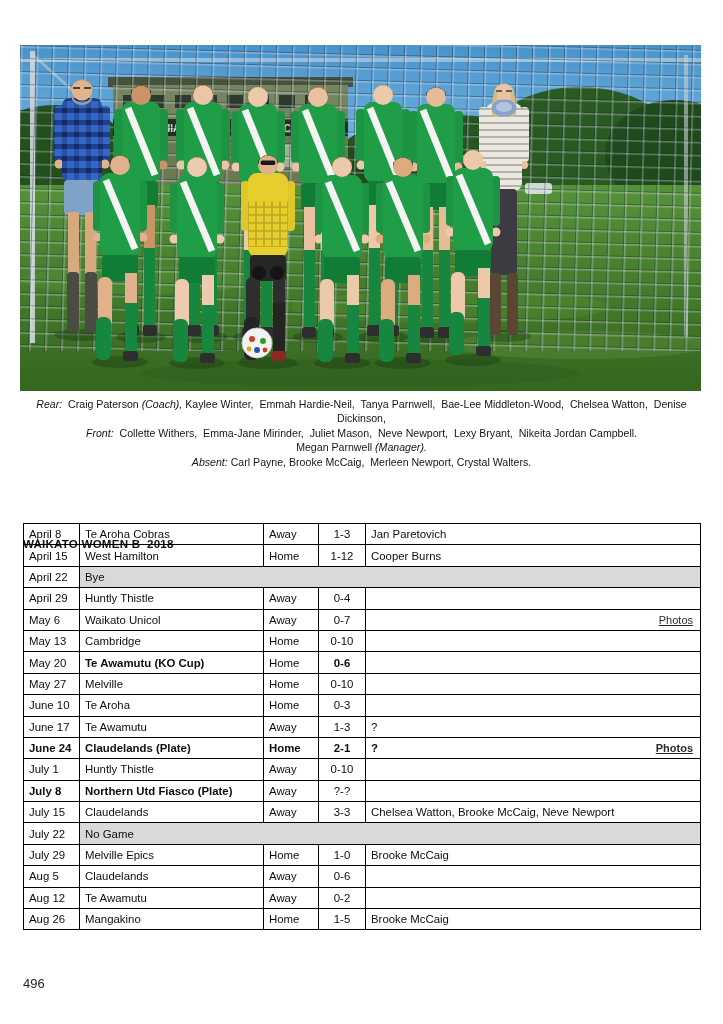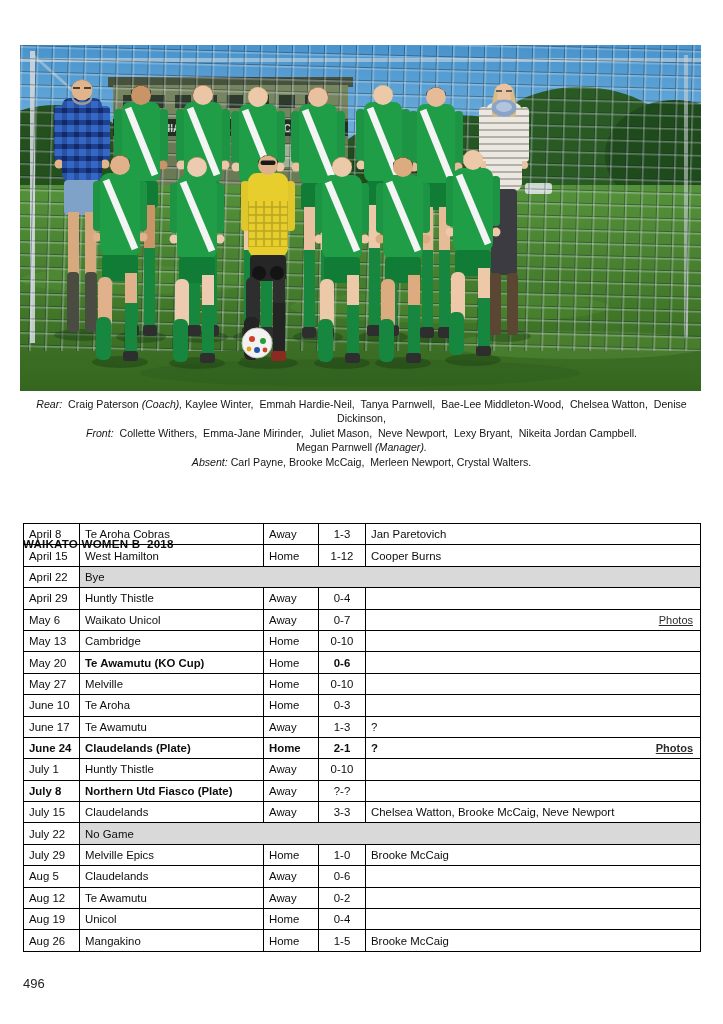--- a/index.html
+++ b/index.html
@@ -379,27 +379,20 @@
             <td class="c-scorers"><span></span></td>
           </tr>
           <tr>
             <td class="c-date">Aug 12</td>
             <td class="c-opp">Te Awamutu</td>
             <td class="c-venue">Away</td>
             <td class="c-score">0-2</td>
             <td class="c-scorers"><span></span></td>
           </tr>
           <tr>
-            <td class="c-date">Aug 19</td>
-            <td class="c-opp">Unicol</td>
-            <td class="c-venue">Home</td>
-            <td class="c-score">0-4</td>
-            <td class="c-scorers"><span></span></td>
-          </tr>
-          <tr>
             <td class="c-date">Aug 26</td>
             <td class="c-opp">Mangakino</td>
             <td class="c-venue">Home</td>
             <td class="c-score">1-5</td>
             <td class="c-scorers"><span>Brooke McCaig</span></td>
           </tr>
         </tbody>
     </table>
   </div>
 

